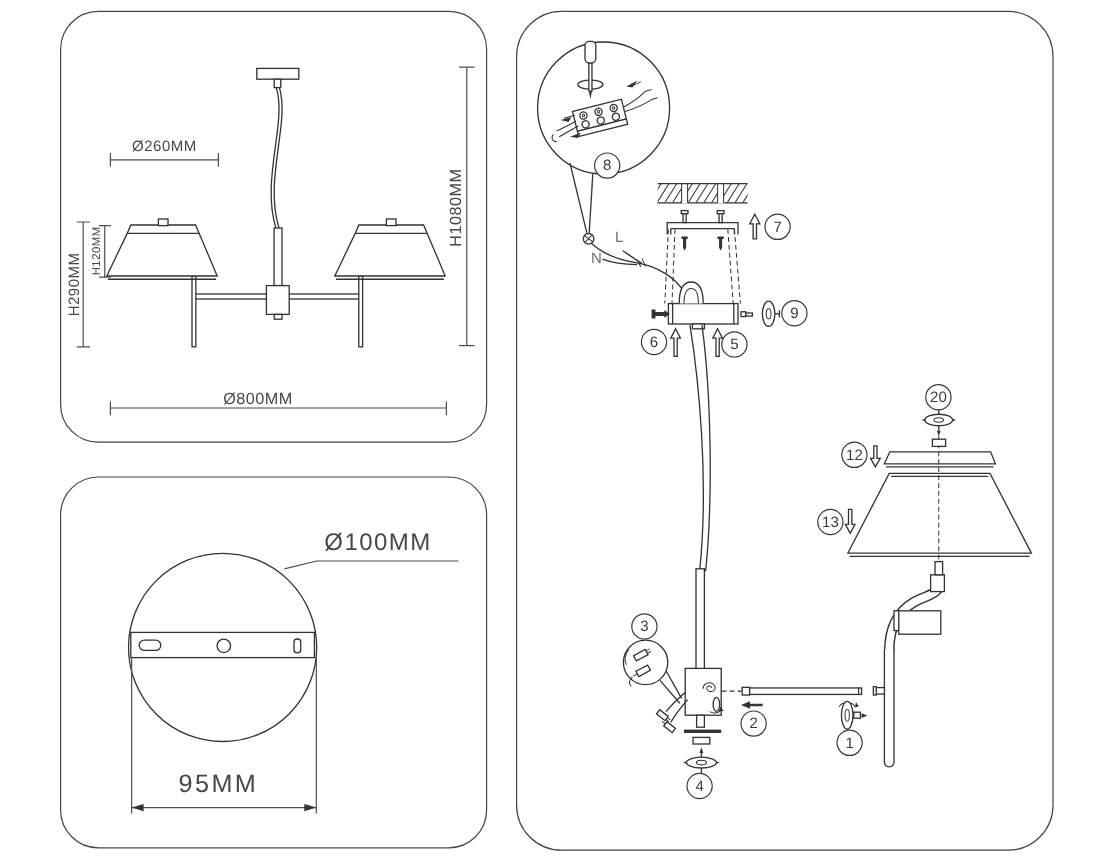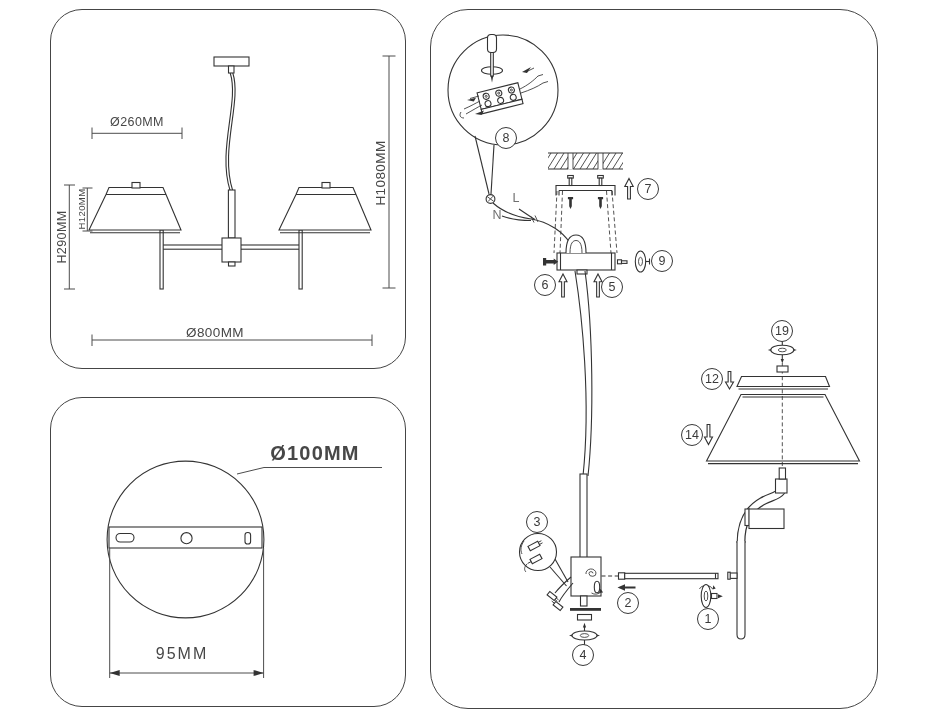--- a/index.html
+++ b/index.html
@@ -8,22 +8,22 @@
   .panel{position:absolute;border:1.3px solid #454545;background:#fff;box-sizing:border-box;}
   .p1{left:50px;top:9px;width:356px;height:360px;border-radius:32px;text-decoration:underline;}
   .p2{left:50px;top:397px;width:356px;height:310px;border-radius:32px;}
   .p3{left:430px;top:9px;width:448px;height:700px;border-radius:38px;}
   .panel svg{position:absolute;left:0;top:0;}
   .dim{position:absolute;color:#474747;white-space:nowrap;transform:translate(-50%,-50%);letter-spacing:.4px;}
   .rot{transform:translate(-50%,-50%) rotate(-90deg);}
   .fs12{font-size:12.5px;}
   .fs13{font-size:13.5px;}
   .fs10{font-size:9.5px;}
-  .fs20{font-size:20px;letter-spacing:1.2px;font-weight:bold;}
-  .fs20b{font-size:16px;letter-spacing:2px;}
+  .fs20{font-size:20px;letter-spacing:1.2px;}
+  .fs20b{font-size:21px;letter-spacing:2px;}
   .badge{position:absolute;width:22px;height:22px;border:1.8px solid #3a3a3a;border-radius:50%;
          box-sizing:border-box;display:flex;align-items:center;justify-content:center;
          font-size:12.5px;color:#3a3a3a;background:#fff;z-index:5;}
   .wire-label{position:absolute;color:#6f6f6f;font-size:12.5px;transform:translate(-50%,-50%);z-index:4;}
   
   .s{stroke:#333;stroke-width:1.1;fill:none;}
   .sf{stroke:#333;stroke-width:1.1;fill:#fff;}
   .k{fill:#333;stroke:none;}
   .d{stroke-dasharray:4 2.6;}
   .thin{stroke-width:.85;}
@@ -329,21 +329,21 @@
 
     <div class="badge" style="left:266px;top:598px">1</div>
     <div class="badge" style="left:186px;top:582px">2</div>
     <div class="badge" style="left:95px;top:501px">3</div>
     <div class="badge" style="left:141px;top:634px">4</div>
     <div class="badge" style="left:170px;top:266px">5</div>
     <div class="badge" style="left:103px;top:264px">6</div>
     <div class="badge" style="left:206px;top:168px">7</div>
     <div class="badge" style="left:64px;top:117px">8</div>
     <div class="badge" style="left:220px;top:240px">9</div>
-    <div class="badge" style="left:250px;top:414px">14</div>
+    <div class="badge" style="left:250px;top:414px">13</div>
     <div class="badge" style="left:270px;top:358px">12</div>
-    <div class="badge" style="left:340px;top:310px">19</div>
+    <div class="badge" style="left:340px;top:310px">20</div>
 
     <div class="wire-label" style="left:85px;top:188px">L</div>
     <div class="wire-label" style="left:66px;top:205px">N</div>
   </div>
 
 </div>
 
 </body></html>

